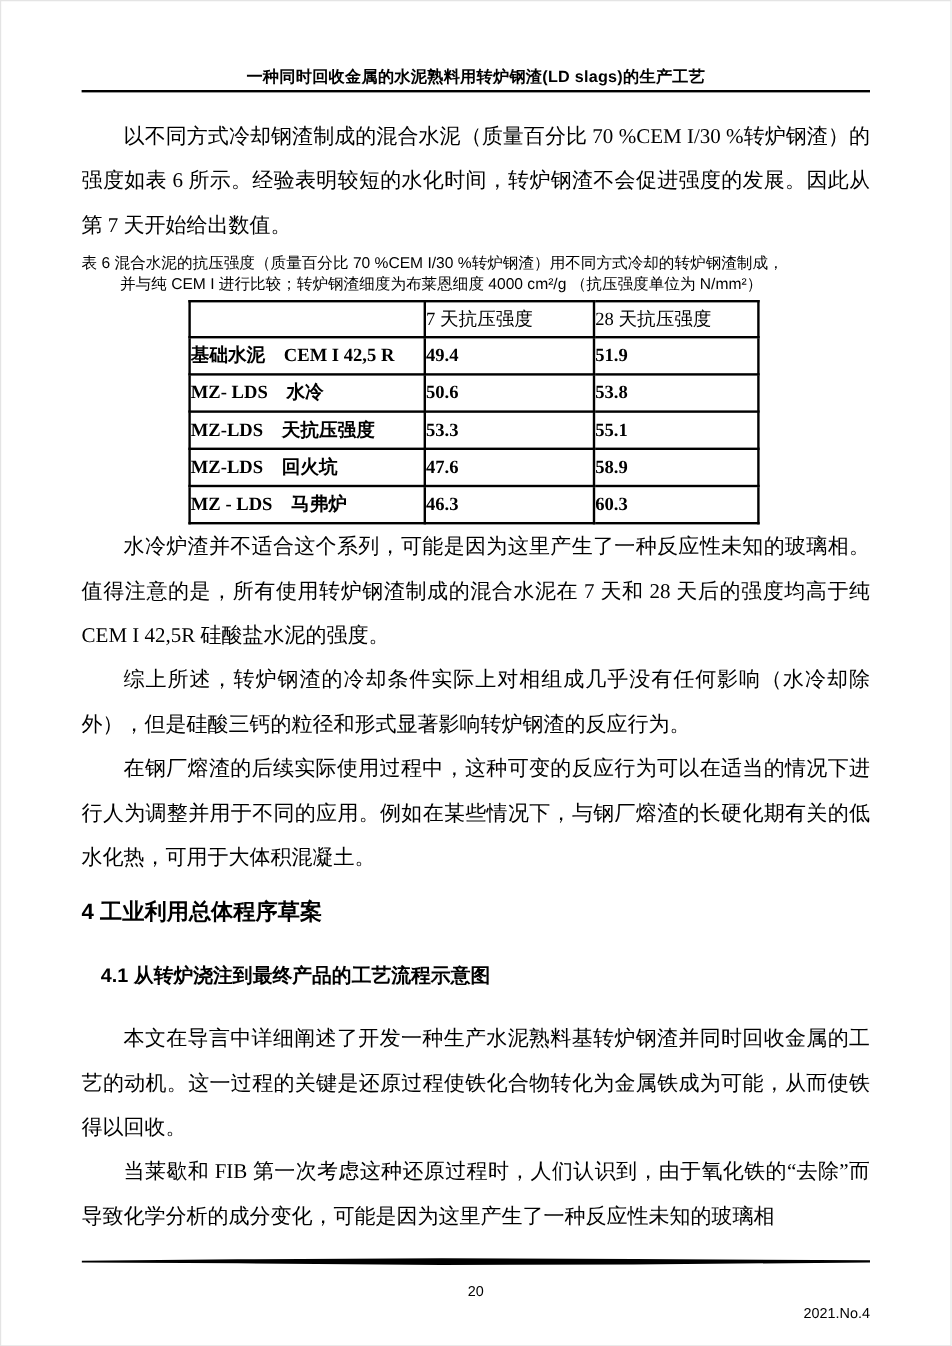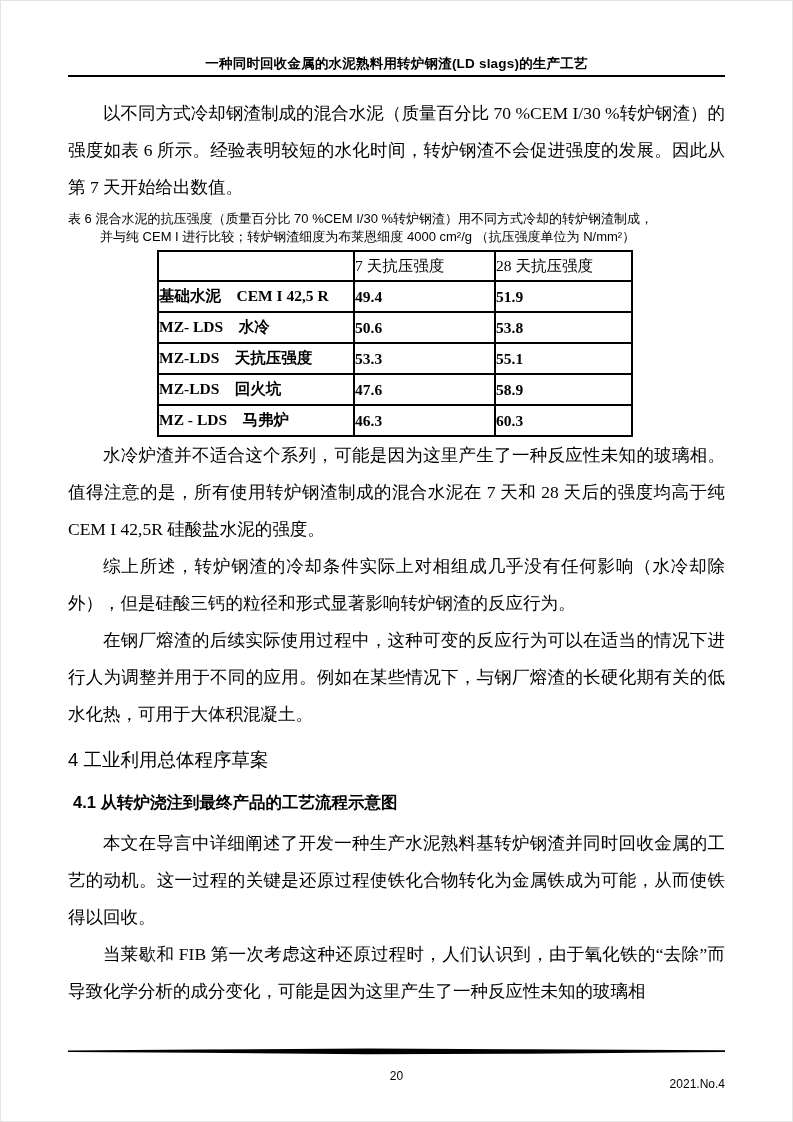--- a/index.html
+++ b/index.html
@@ -33,34 +33,34 @@
     border:2px solid #000;text-align:left;vertical-align:middle;
     font-size:15.5px;padding:0;height:29px;overflow:hidden;white-space:nowrap;
   }
   table.strength tr.head td{height:28px;font-weight:normal;}
   table.strength td.c0{width:194px;}
   table.strength td.c1{width:139px;}
   table.strength td.c2{width:135px;}
   table.strength tr.data td{font-weight:bold;}
   h1.sec{
     font-family:"Liberation Sans","DejaVu Sans",sans-serif;
-    font-size:18.5px;font-weight:normal;margin:8px 0 0;line-height:38px;
+    font-size:18.5px;font-weight:bold;margin:8px 0 0;line-height:38px;
   }
   h2.sec{
     font-family:"Liberation Sans","DejaVu Sans",sans-serif;
-    font-size:16.5px;font-weight:bold;margin:5px;line-height:36px;
+    font-size:16.5px;font-weight:bold;margin:16px;line-height:36px;
   }
   .footer{position:absolute;left:68px;width:657px;top:1048px;}
   .footer-rule{display:block;}
   .footer-row{
     position:relative;height:18px;margin-top:14px;
     font-family:"Liberation Sans","DejaVu Sans",sans-serif;font-size:12px;
   }
   .page-num{position:absolute;left:0;right:0;text-align:center;}
-  .issue{position:absolute;right:0;top:8px;}
+  .issue{position:absolute;right:0;top:18px;}
 </style>
 </head>
 <body>
 
 <div class="page">
   <div class="content">
 
     <div class="doc-header">一种同时回收金属的水泥熟料用转炉钢渣(LD slags)的生产工艺</div>
 
     <p class="body first">以不同方式冷却钢渣制成的混合水泥（质量百分比 70 %CEM I/30 %转炉钢渣）的强度如表 6 所示。经验表明较短的水化时间，转炉钢渣不会促进强度的发展。因此从第 7 天开始给出数值。</p>

